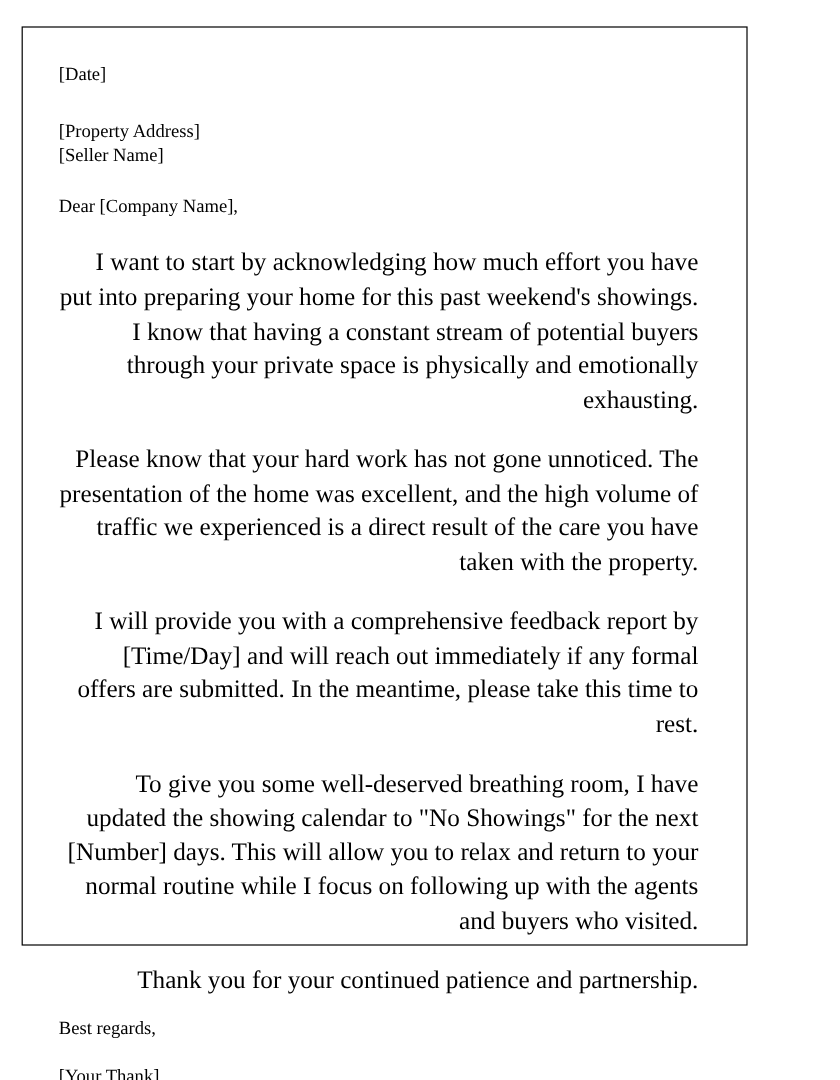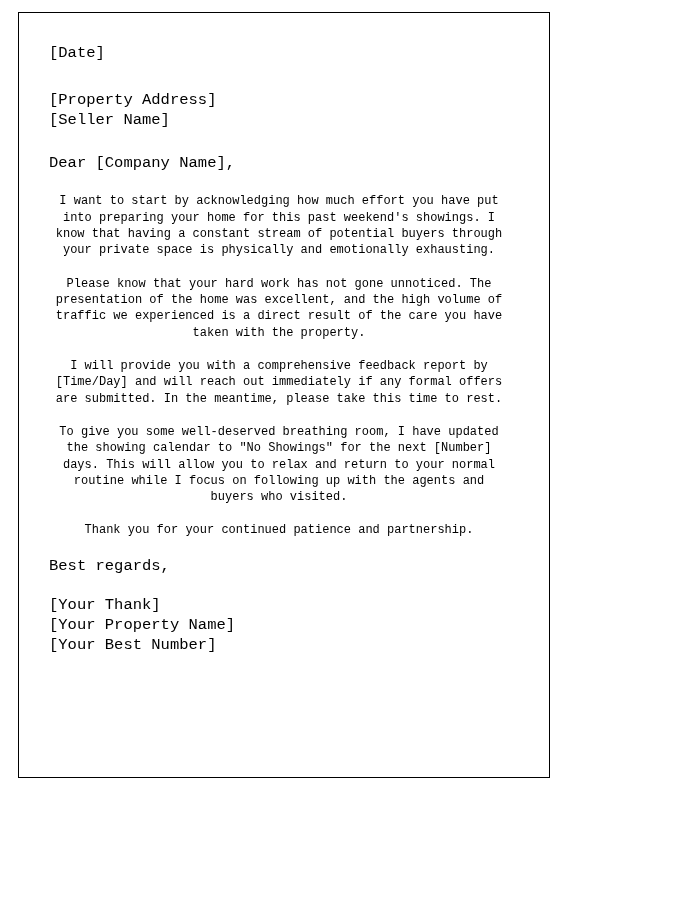--- a/index.html
+++ b/index.html
@@ -9,44 +9,43 @@
   }
   body {
     width: 700px;
     height: 900px;
     font-family: "Liberation Serif", serif;
     color: #000000;
   }
   .page {
     position: absolute;
     left: 18px;
-    top: 12px;
-    width: 532px;
+    top: 22px;
+    width: 605px;
     height: 766px;
     border: 1px solid #000000;
     box-sizing: border-box;
     background: #ffffff;
-    font-family: Liberation Mono, monospace;
   }
   .content {
     padding: 30px 40px 0 30px;
   }
   .block {
     margin-bottom: 17px;
     font-size: 15.5px;
     line-height: 1.33;
   }
   .line {
     display: block;
     white-space: pre-wrap;
   }
   .para {
-    font-size: 12px;
+    font-size: 21px;
     line-height: 1.36;
-    text-align: center;
+    text-align: right;
     margin-bottom: 17px;
   }
   .date-block {
     margin-bottom: 26px;
   }
   .addr-block {
     margin-bottom: 22px;
   }
   .salutation {
     margin-bottom: 20px;

